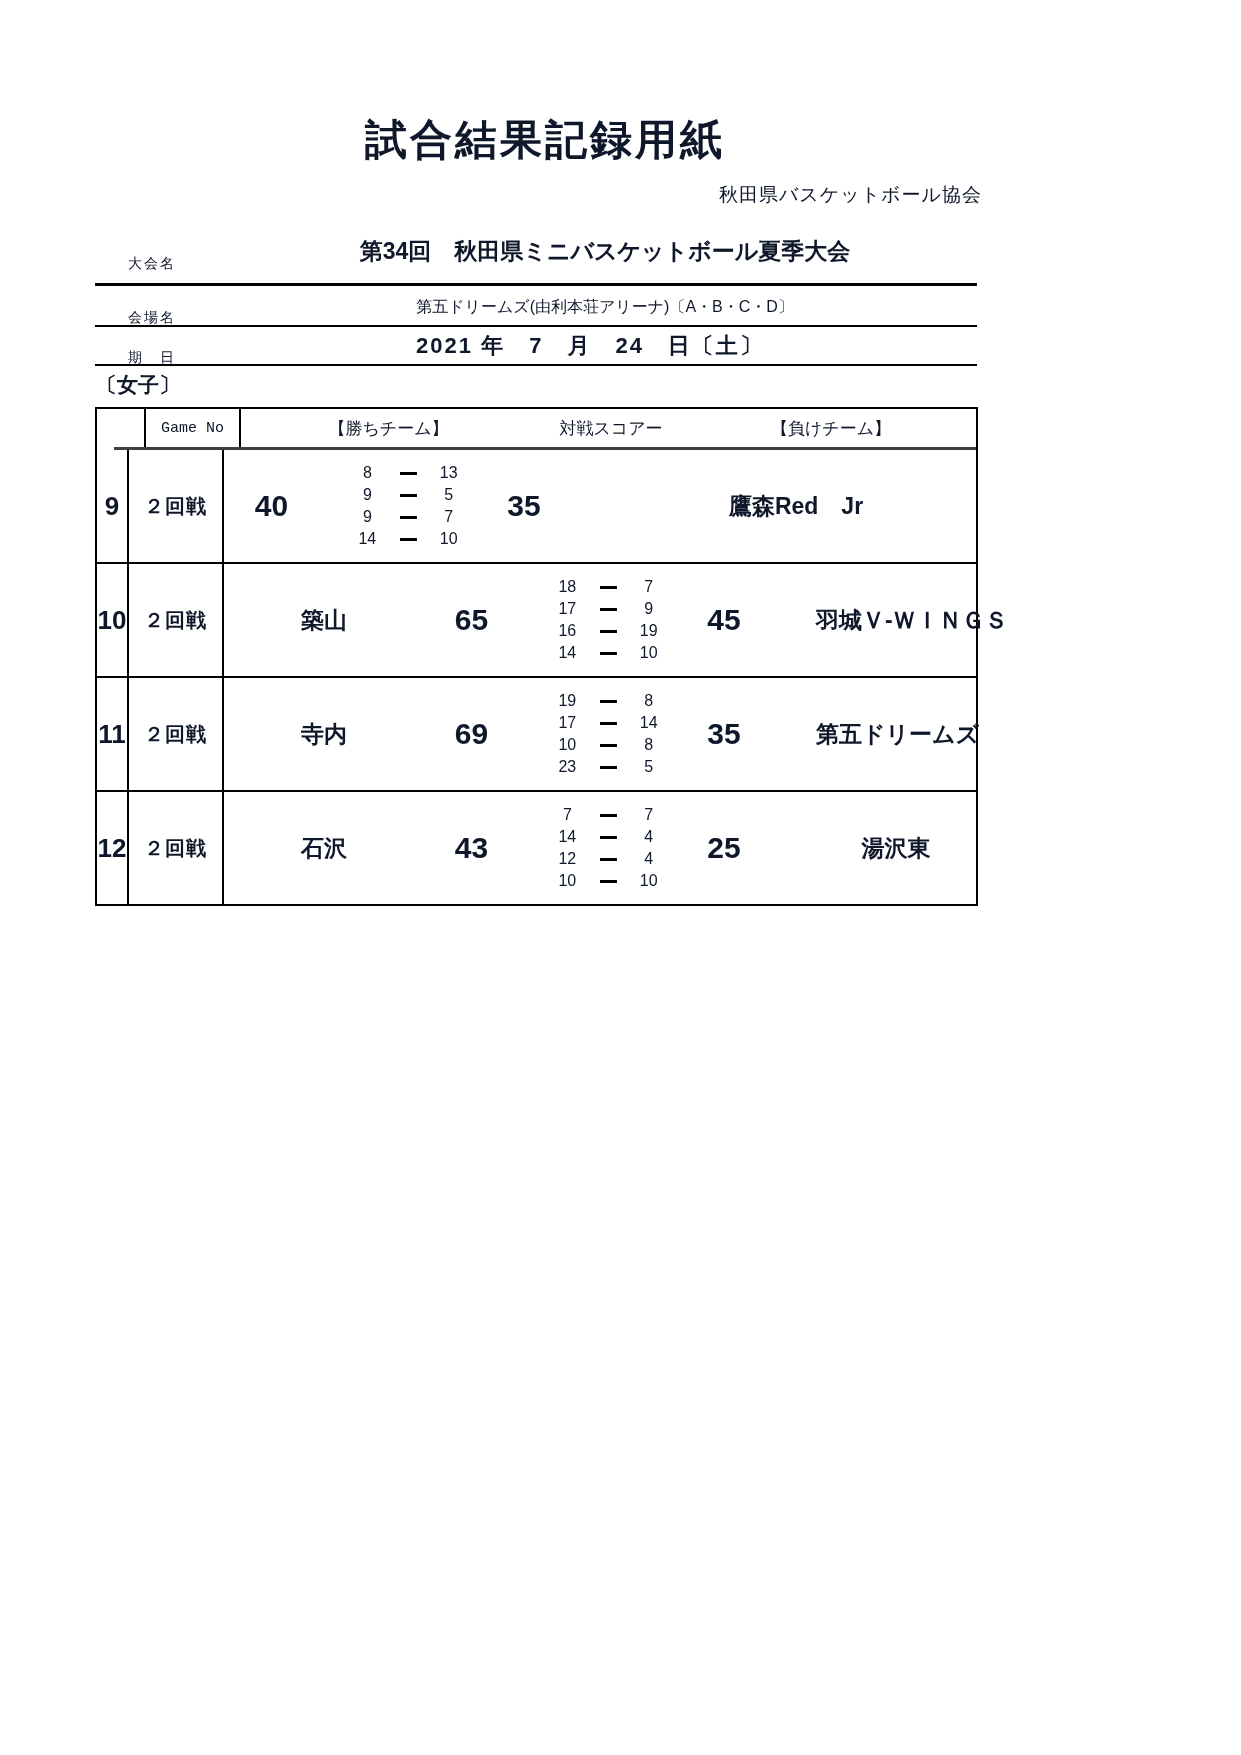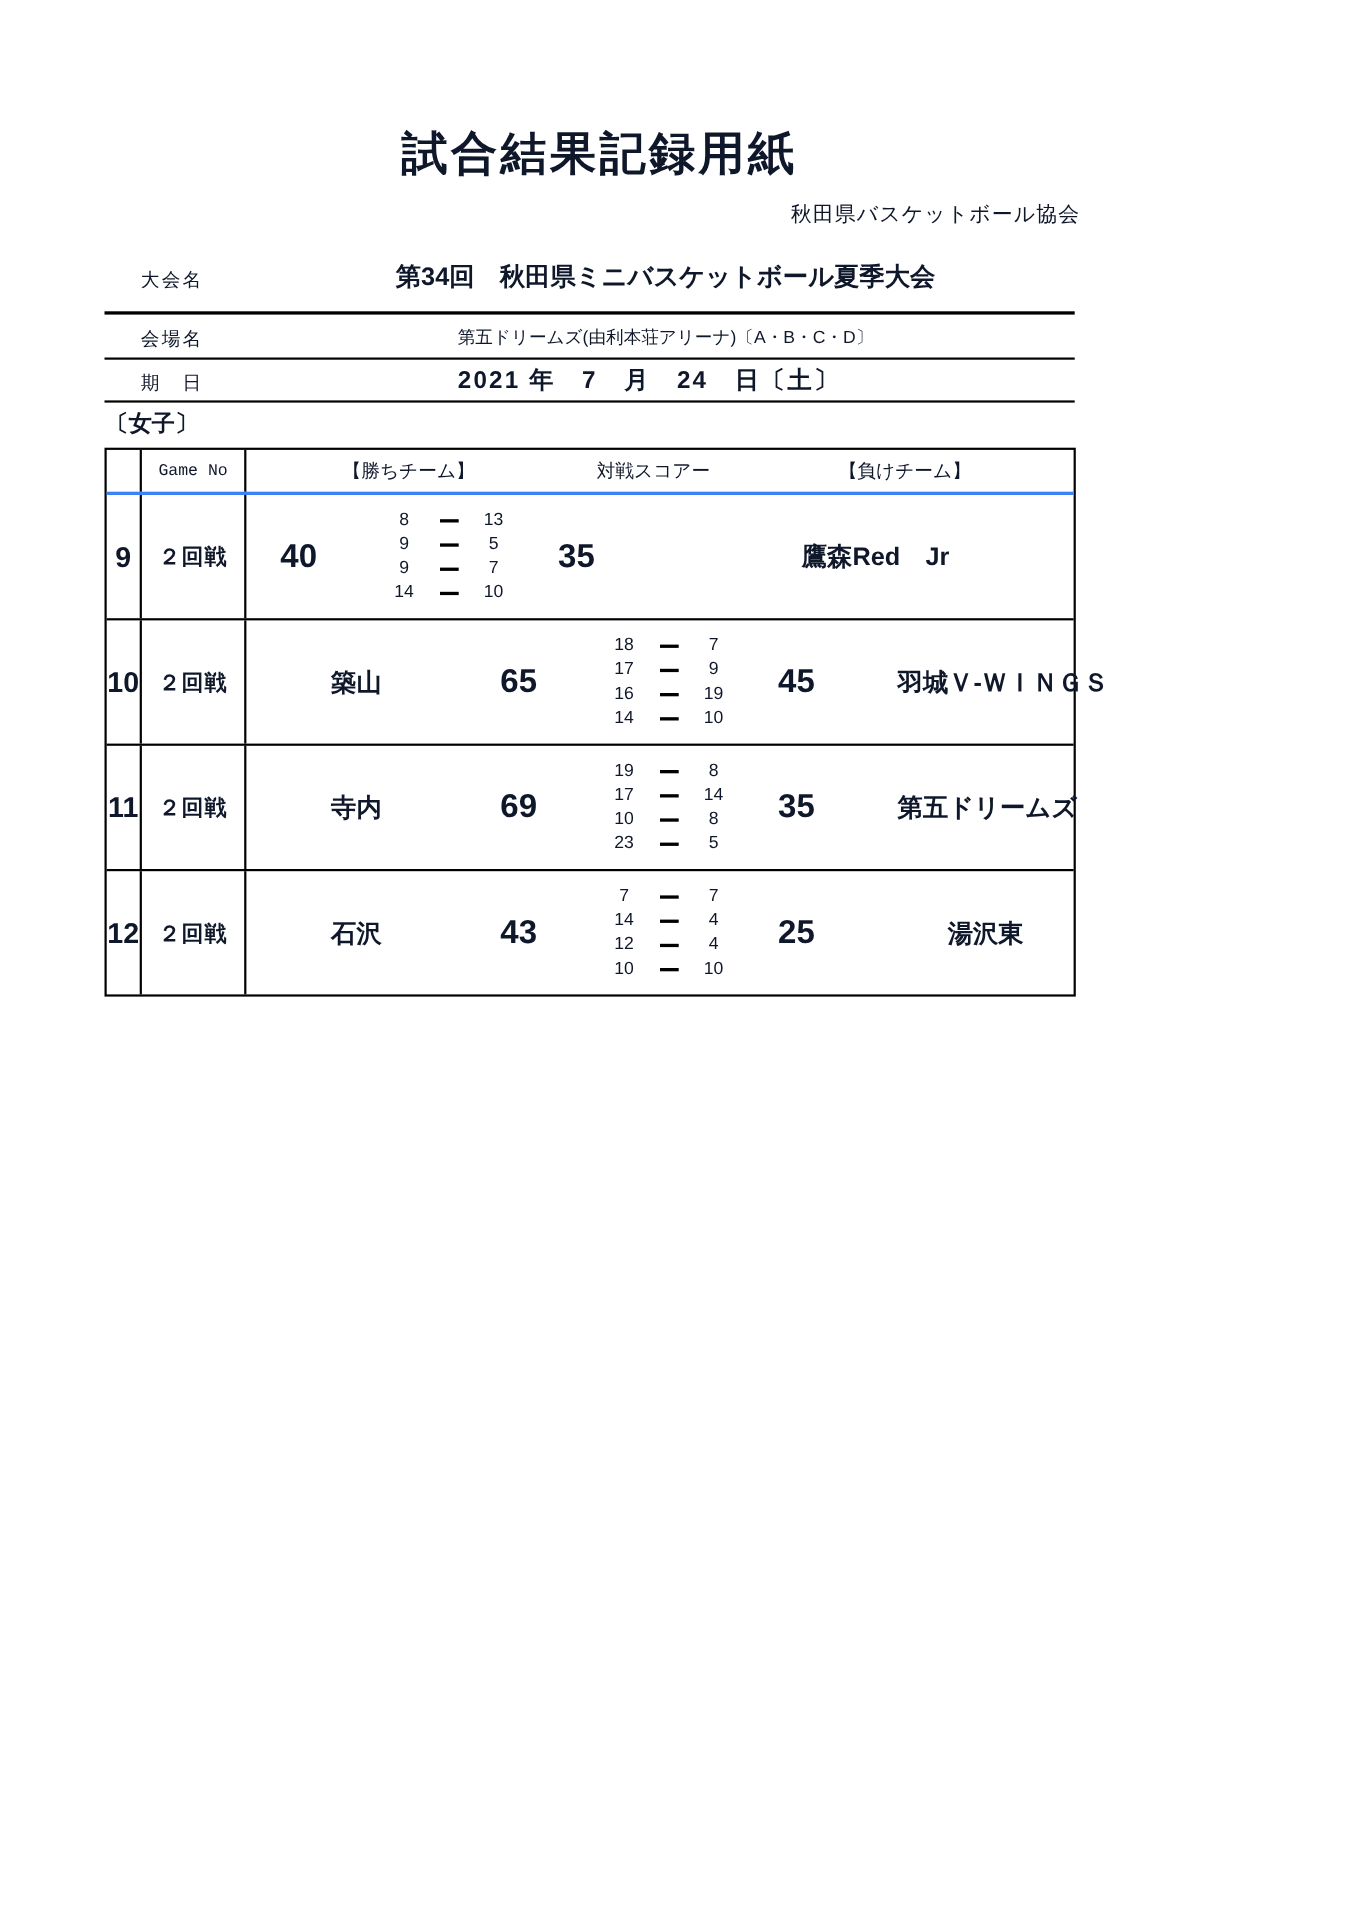--- a/index.html
+++ b/index.html
@@ -10,40 +10,40 @@
   
   .doc-title {
     position:absolute; top:112px; left:0; width:1090px; text-align:center;
     font-size:42px; font-weight:bold; letter-spacing:3px;
   }
   .association {
     position:absolute; top:182px; left:0; width:982px; text-align:right;
     font-size:19px; letter-spacing:1px;
   }
   
-  .meta-label { position:absolute; font-size:17px; letter-spacing:2px; }
+  .meta-label { position:absolute; font-size:14px; letter-spacing:2px;margin-top:12px; }
   .meta-value { position:absolute; text-align:center; white-space:nowrap; }
   .lbl-tournament { left:128px; top:243px; }
   .val-tournament { left:165px; top:236px; width:880px; font-size:23px; font-weight:bold; }
   .rule-1 { position:absolute; left:95px; top:283px; width:882px; height:0; border-top:3px solid #000; }
   .lbl-venue { left:128px; top:297px; }
   .val-venue { left:165px; top:297px; width:880px; font-size:16px; }
   .rule-2 { position:absolute; left:95px; top:325px; width:882px; height:0; border-top:2px solid #000; }
   .lbl-date { left:128px; top:337px; }
   .val-date { left:150px; top:331px; width:880px; font-size:22px; font-weight:bold; letter-spacing:2px; }
   .rule-3 { position:absolute; left:95px; top:364px; width:882px; height:0; border-top:2px solid #000; }
   .section-label { position:absolute; left:96px; top:371px; font-size:21px; font-weight:bold; }
   
   .rtable {
     position:absolute; left:95px; top:407px; width:883px;
     border:2px solid #000; box-sizing:border-box; background:#fff;
   }
   .trow { display:flex; align-items:stretch; border-bottom:2px solid #000; }
   .trow:last-child { border-bottom:none; }
-  .thead { height:38px; border-bottom:3px solid #3b82f6; }
+  .thead { height:38px; border-bottom:3px solid #404040;margin-left:17px; }
   .drow { height:112px; }
   .col-no {
     width:30px; border-right:2px solid #000; display:flex;
     align-items:center; justify-content:center; flex:none;
   }
   .col-round {
     width:93px; border-right:2px solid #000; display:flex;
     align-items:center; justify-content:center; flex:none;
   }
   .col-main { flex:1; display:flex; align-items:stretch; }

